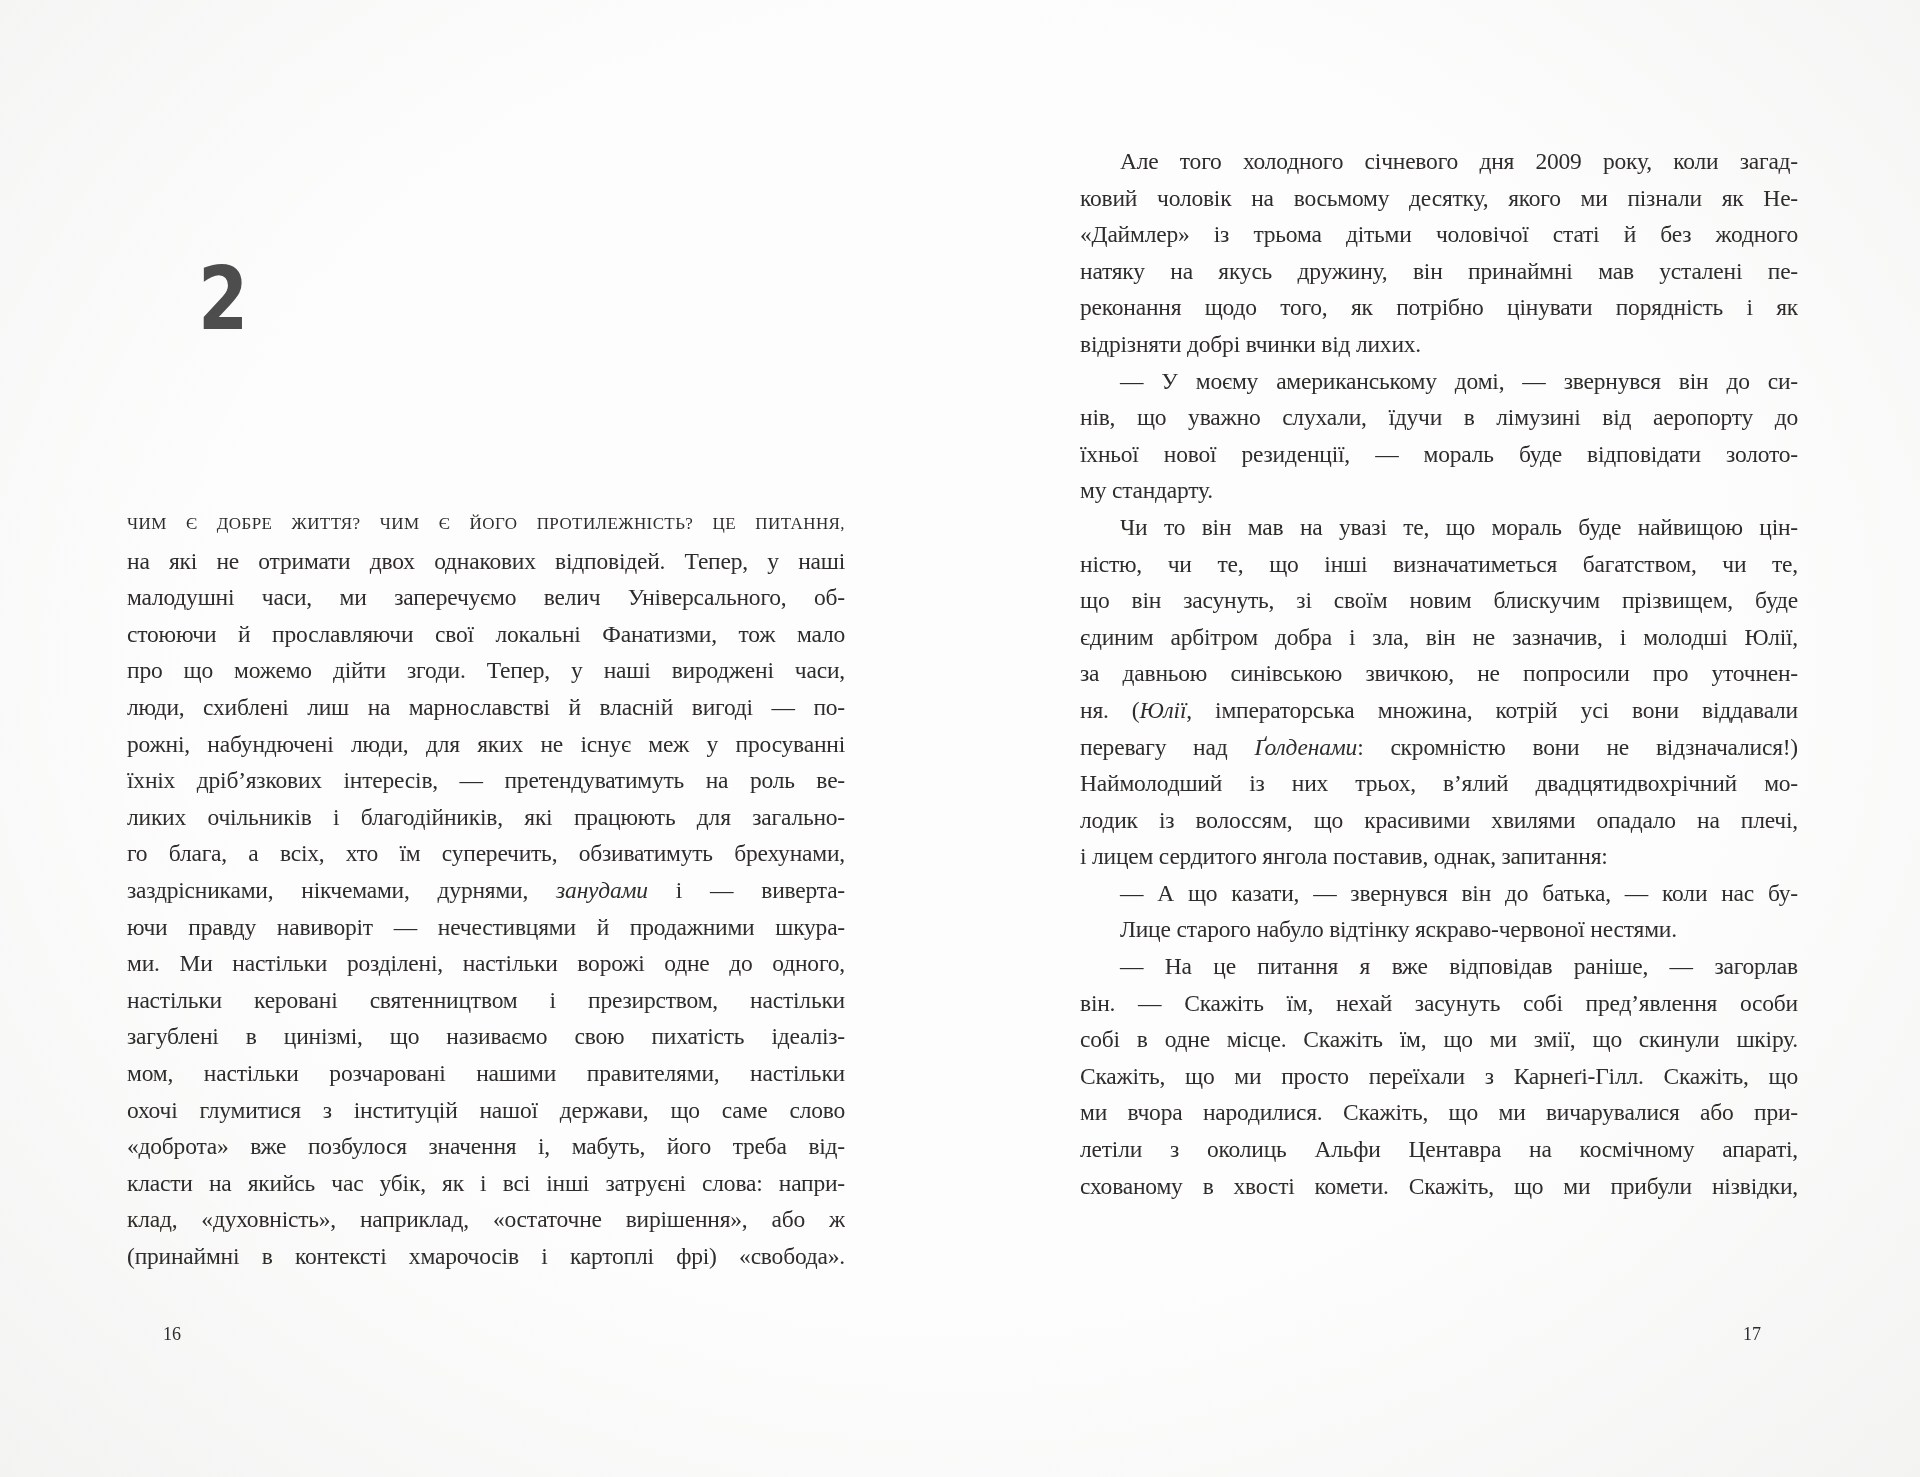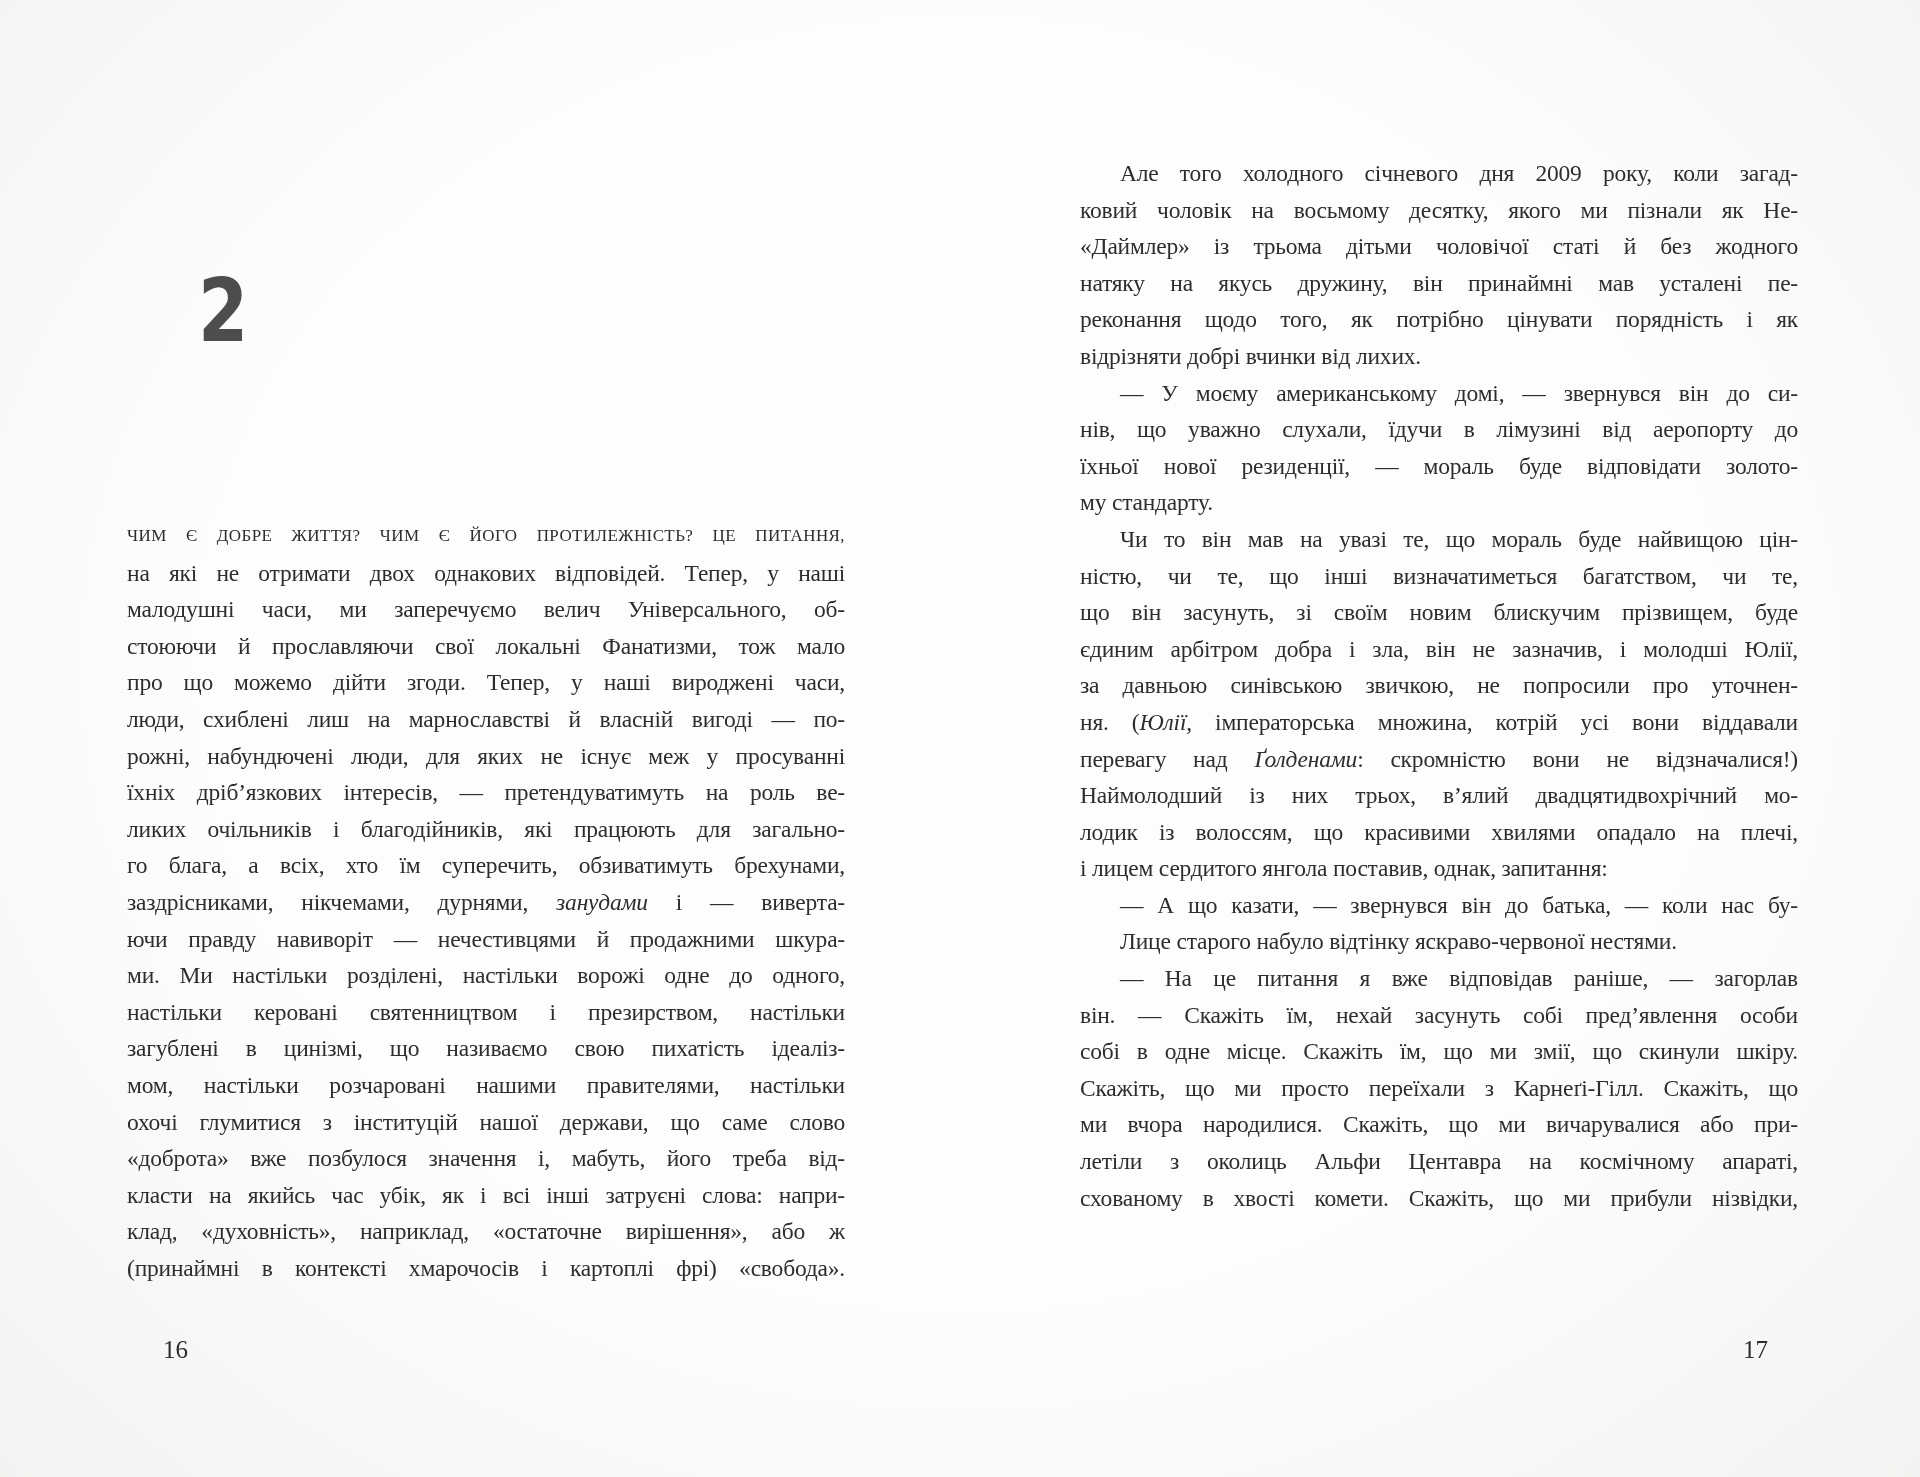--- a/index.html
+++ b/index.html
@@ -9,21 +9,21 @@
   body {
     width: 1920px;
     height: 1477px;
     position: relative;
     overflow: hidden;
     background: radial-gradient(ellipse at 50% 45%, #fdfdfd 55%, #f3f3f2 100%);
     font-family: "Liberation Serif", "DejaVu Serif", serif;
   }
   .page {
     position: absolute;
-    top: 12px;
+    top: 0;
     width: 960px;
     height: 1221px;
   }
   .page.left  { left: 0; }
   .page.right { left: 960px; }
 
   .chapter-number {
     position: absolute;
     left: 198px;
     top: 255px;
@@ -60,21 +60,21 @@
   }
   .line.smallcaps {
     text-transform: uppercase;
     font-size: 17px;
     letter-spacing: 0.4px;
   }
   .line i { font-style: italic; }
 
   .folio {
     position: absolute;
-    font-size: 25px;
+    font-size: 18px;
     line-height: 1;
   }
   .folio.folio-left  { left: 163px;  top: 1325px; }
   .folio.folio-right { left: 783px;  top: 1325px; }
 </style>
 </head>
 <body style="color: rgb(46, 45, 43);">
 
 <div class="spread">
 

